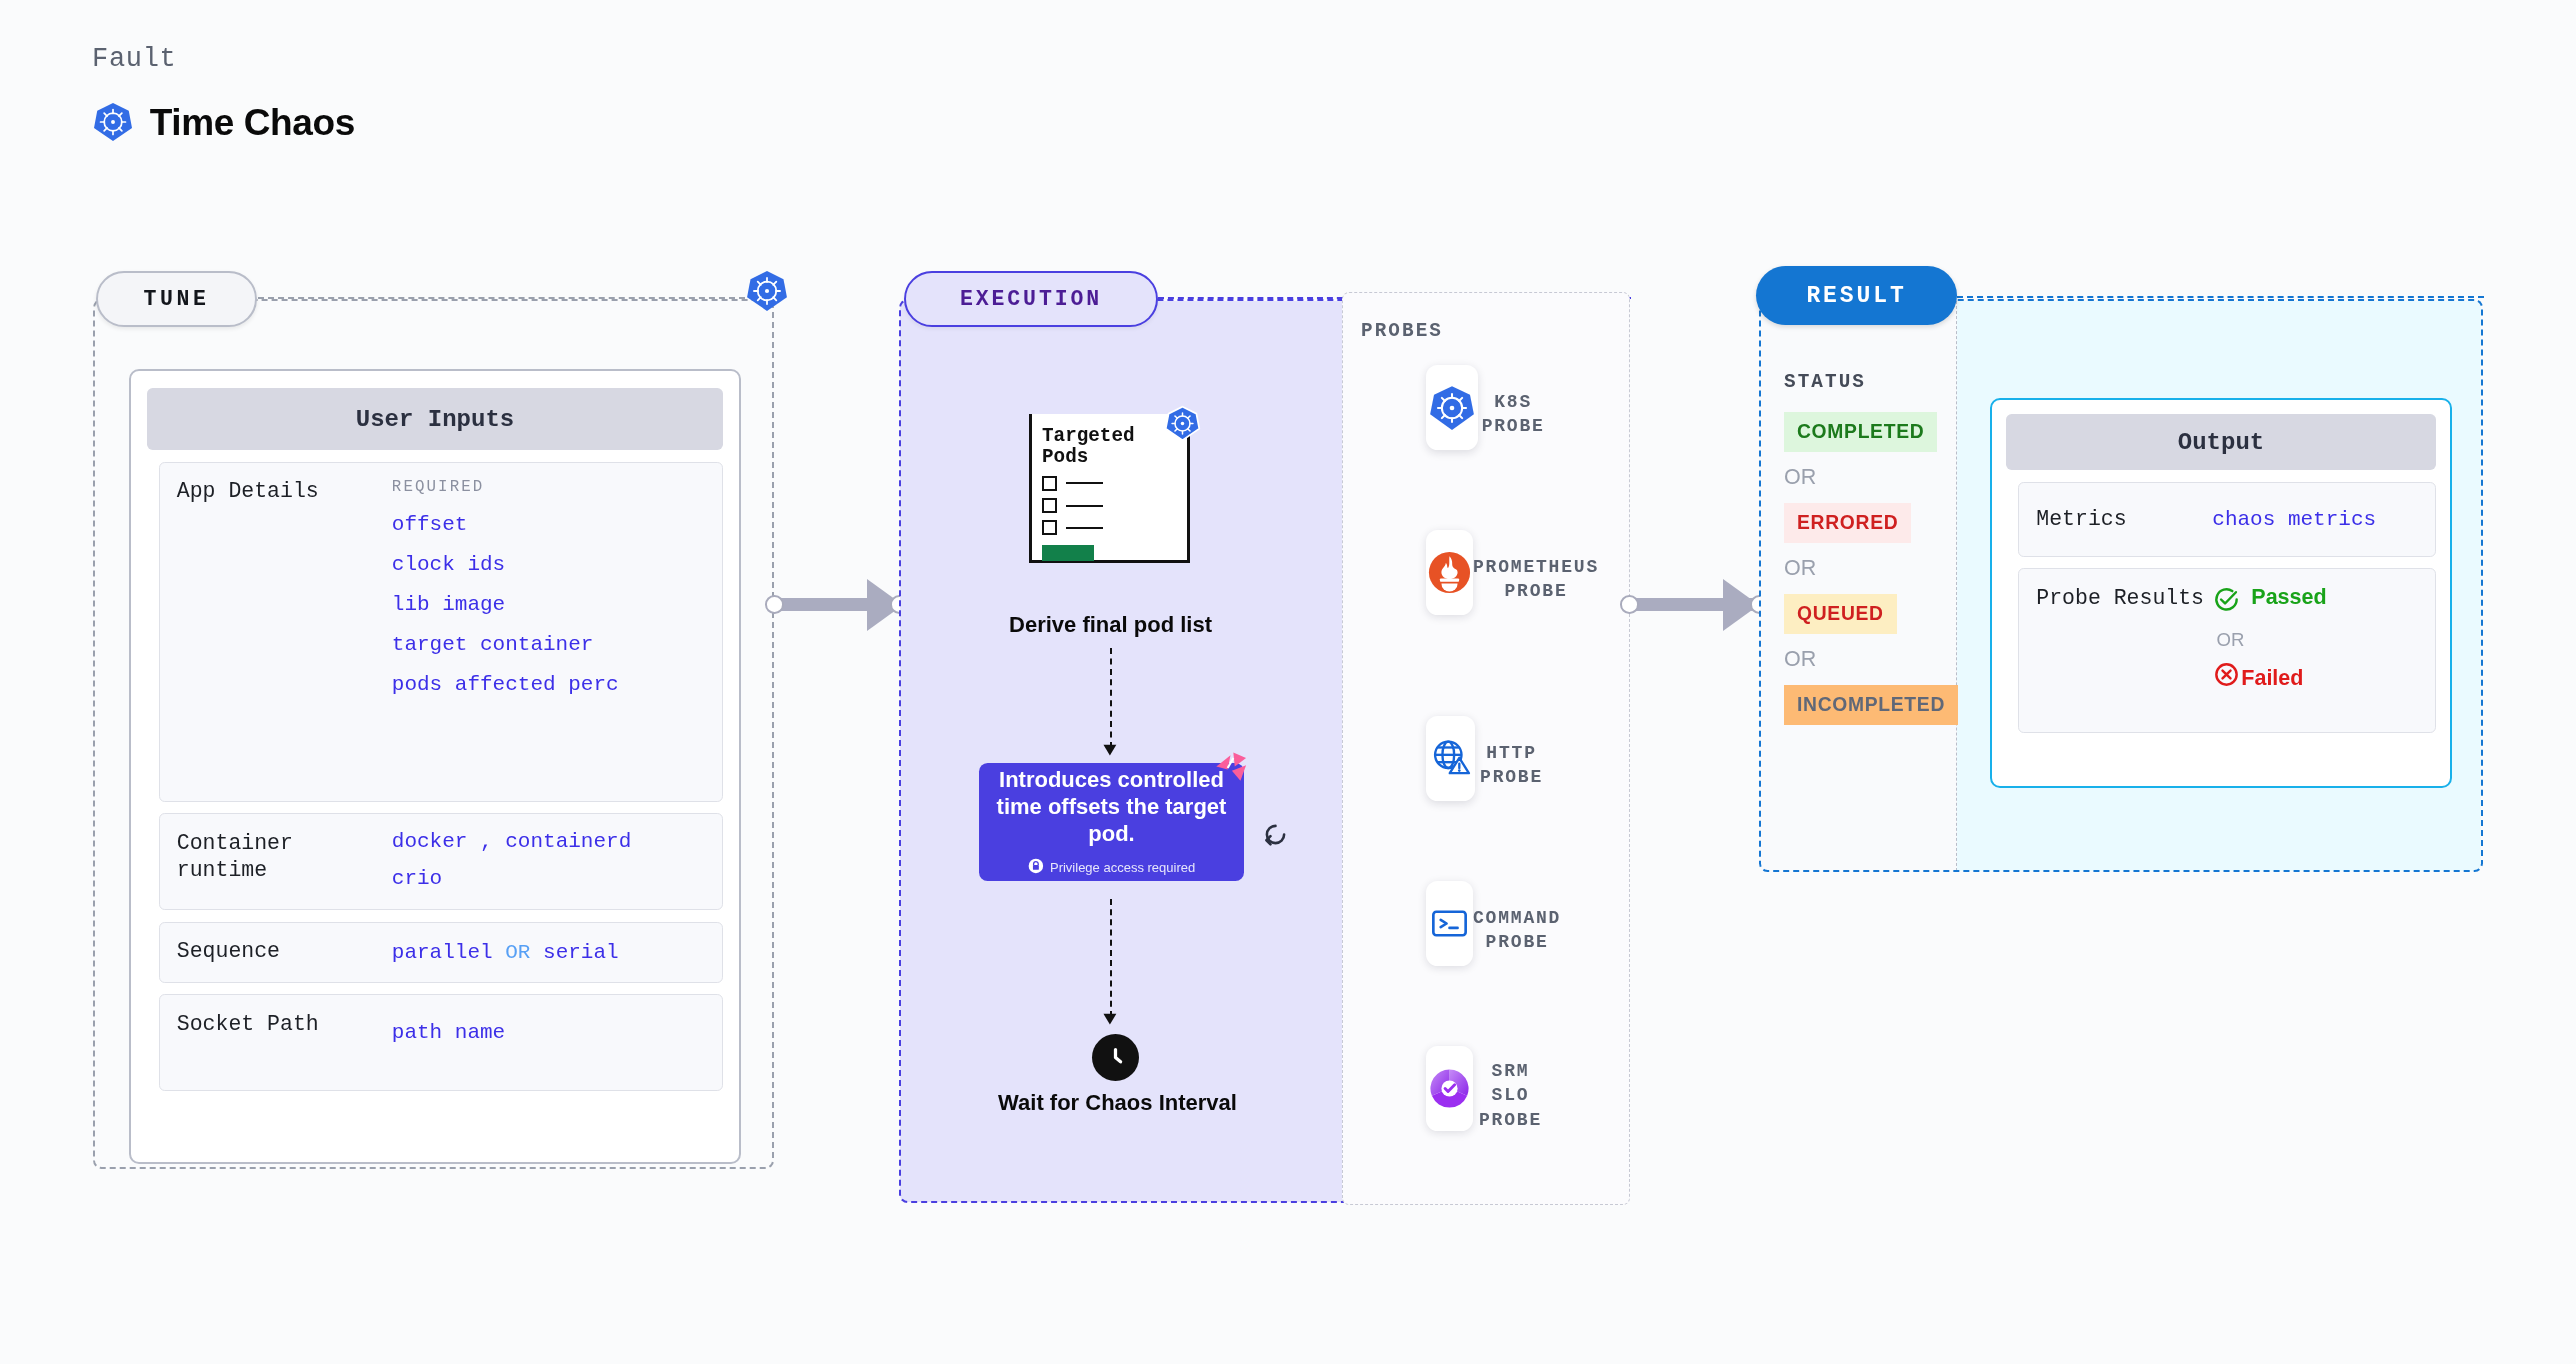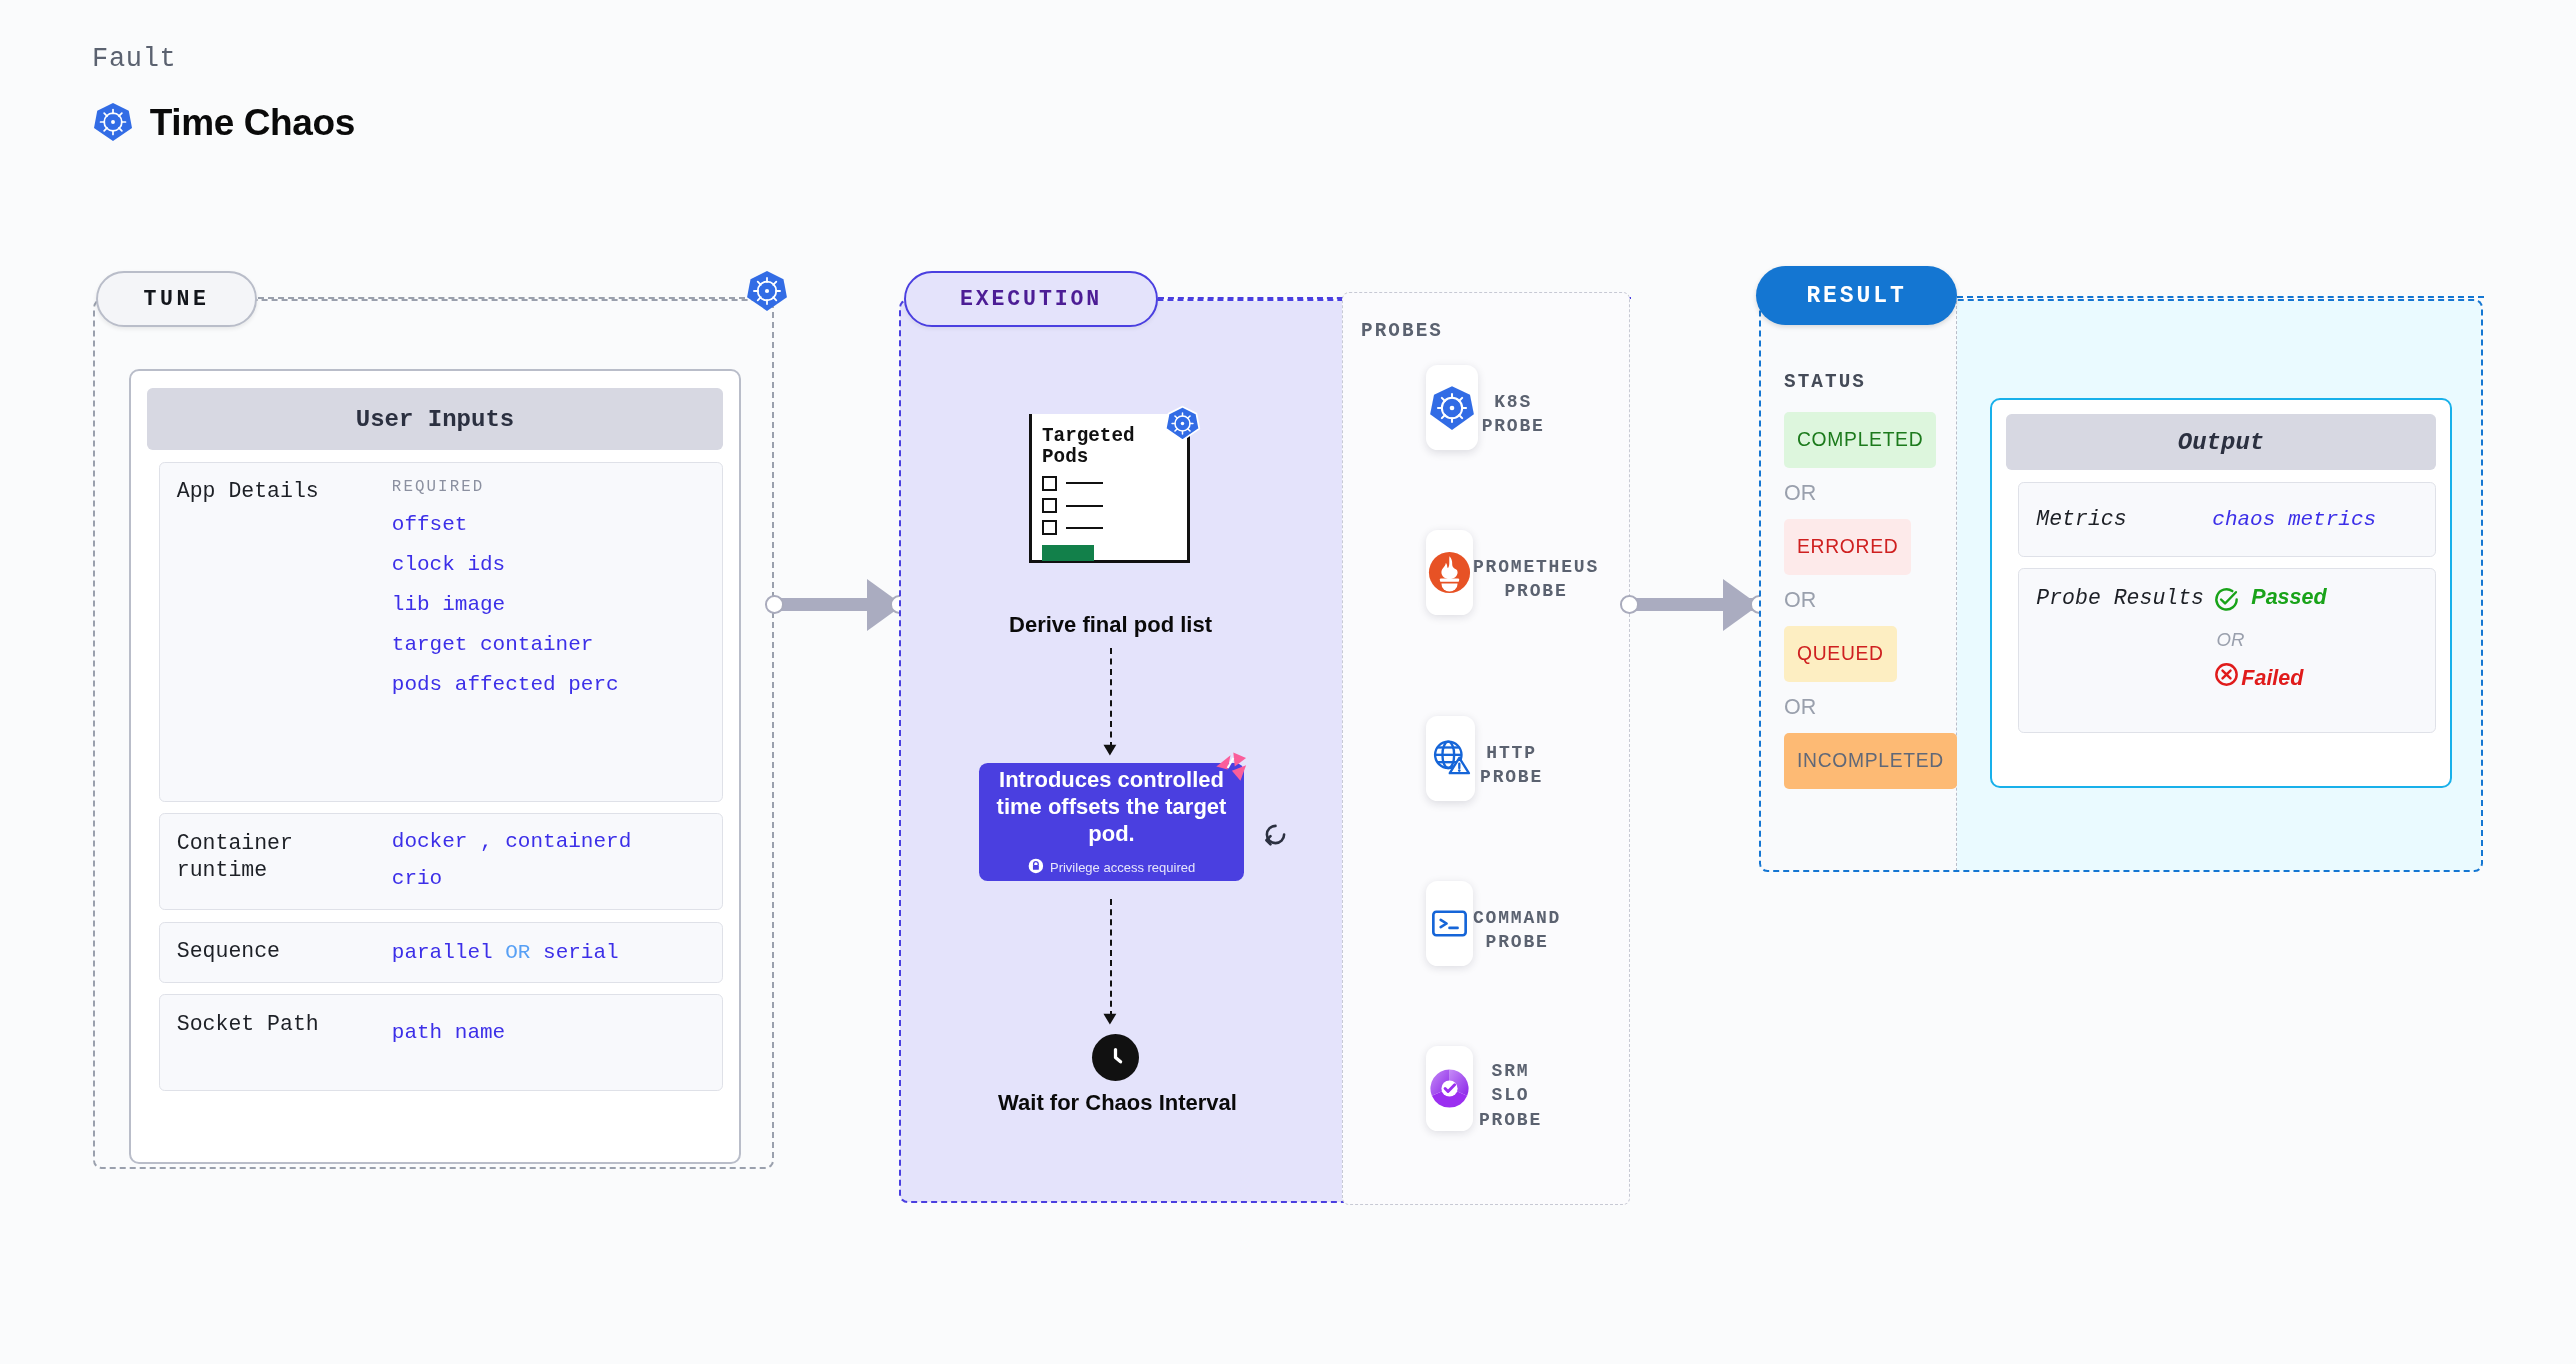--- a/index.html
+++ b/index.html
@@ -138,37 +138,36 @@
     left: 1756px; top: 266px; width: 201px; height: 59px;
     background: #1476d2; color: #fff; font-size: 23px;
     box-shadow: 0 2.1px 5.7px rgba(0,0,0,0.14);
   }
   #status-title {
     position: absolute; left: 1784px; top: 371px;
     font-family: "Liberation Mono", monospace;
     font-size: 19.3px; color: #454b58; letter-spacing: 2.1px; font-weight: 700;
   }
   .badge {
-    display: inline-block; border-radius: 5px;
-    padding: 17px 13px; font-size: 19.3px; font-weight: 400;
+    display: inline-block; border-radius: 0;
+    padding: 9px 13px; font-size: 19.3px; font-weight: 700;
     letter-spacing: 0.7px; font-family: "Liberation Sans", sans-serif;
   }
   .or-txt {
     font-size: 21.5px; color: #9aa0ad;
     font-family: "Liberation Sans", sans-serif;
   }
   #status-stack { position: absolute; left: 1784px; top: 412px; }
   #status-stack > div { margin-bottom: 13px; }
 
   #output-card {
     position: absolute; left: 1990px; top: 398px;
     width: 462px; height: 390px;
     background: #fff; border: 2.9px solid #18b0ea; border-radius: 10px;
     padding: 14.3px 14.3px;
-    font-style: italic;
   }
 
   
   #pods-card {
     position: absolute; left: 1029px; top: 414px;
     width: 161px; height: 149px;
     background: #fff; border: 3.6px solid #111; border-top: none;
   }
   #pods-titlebar {
     position: absolute; left: 1029px; top: 414px;

